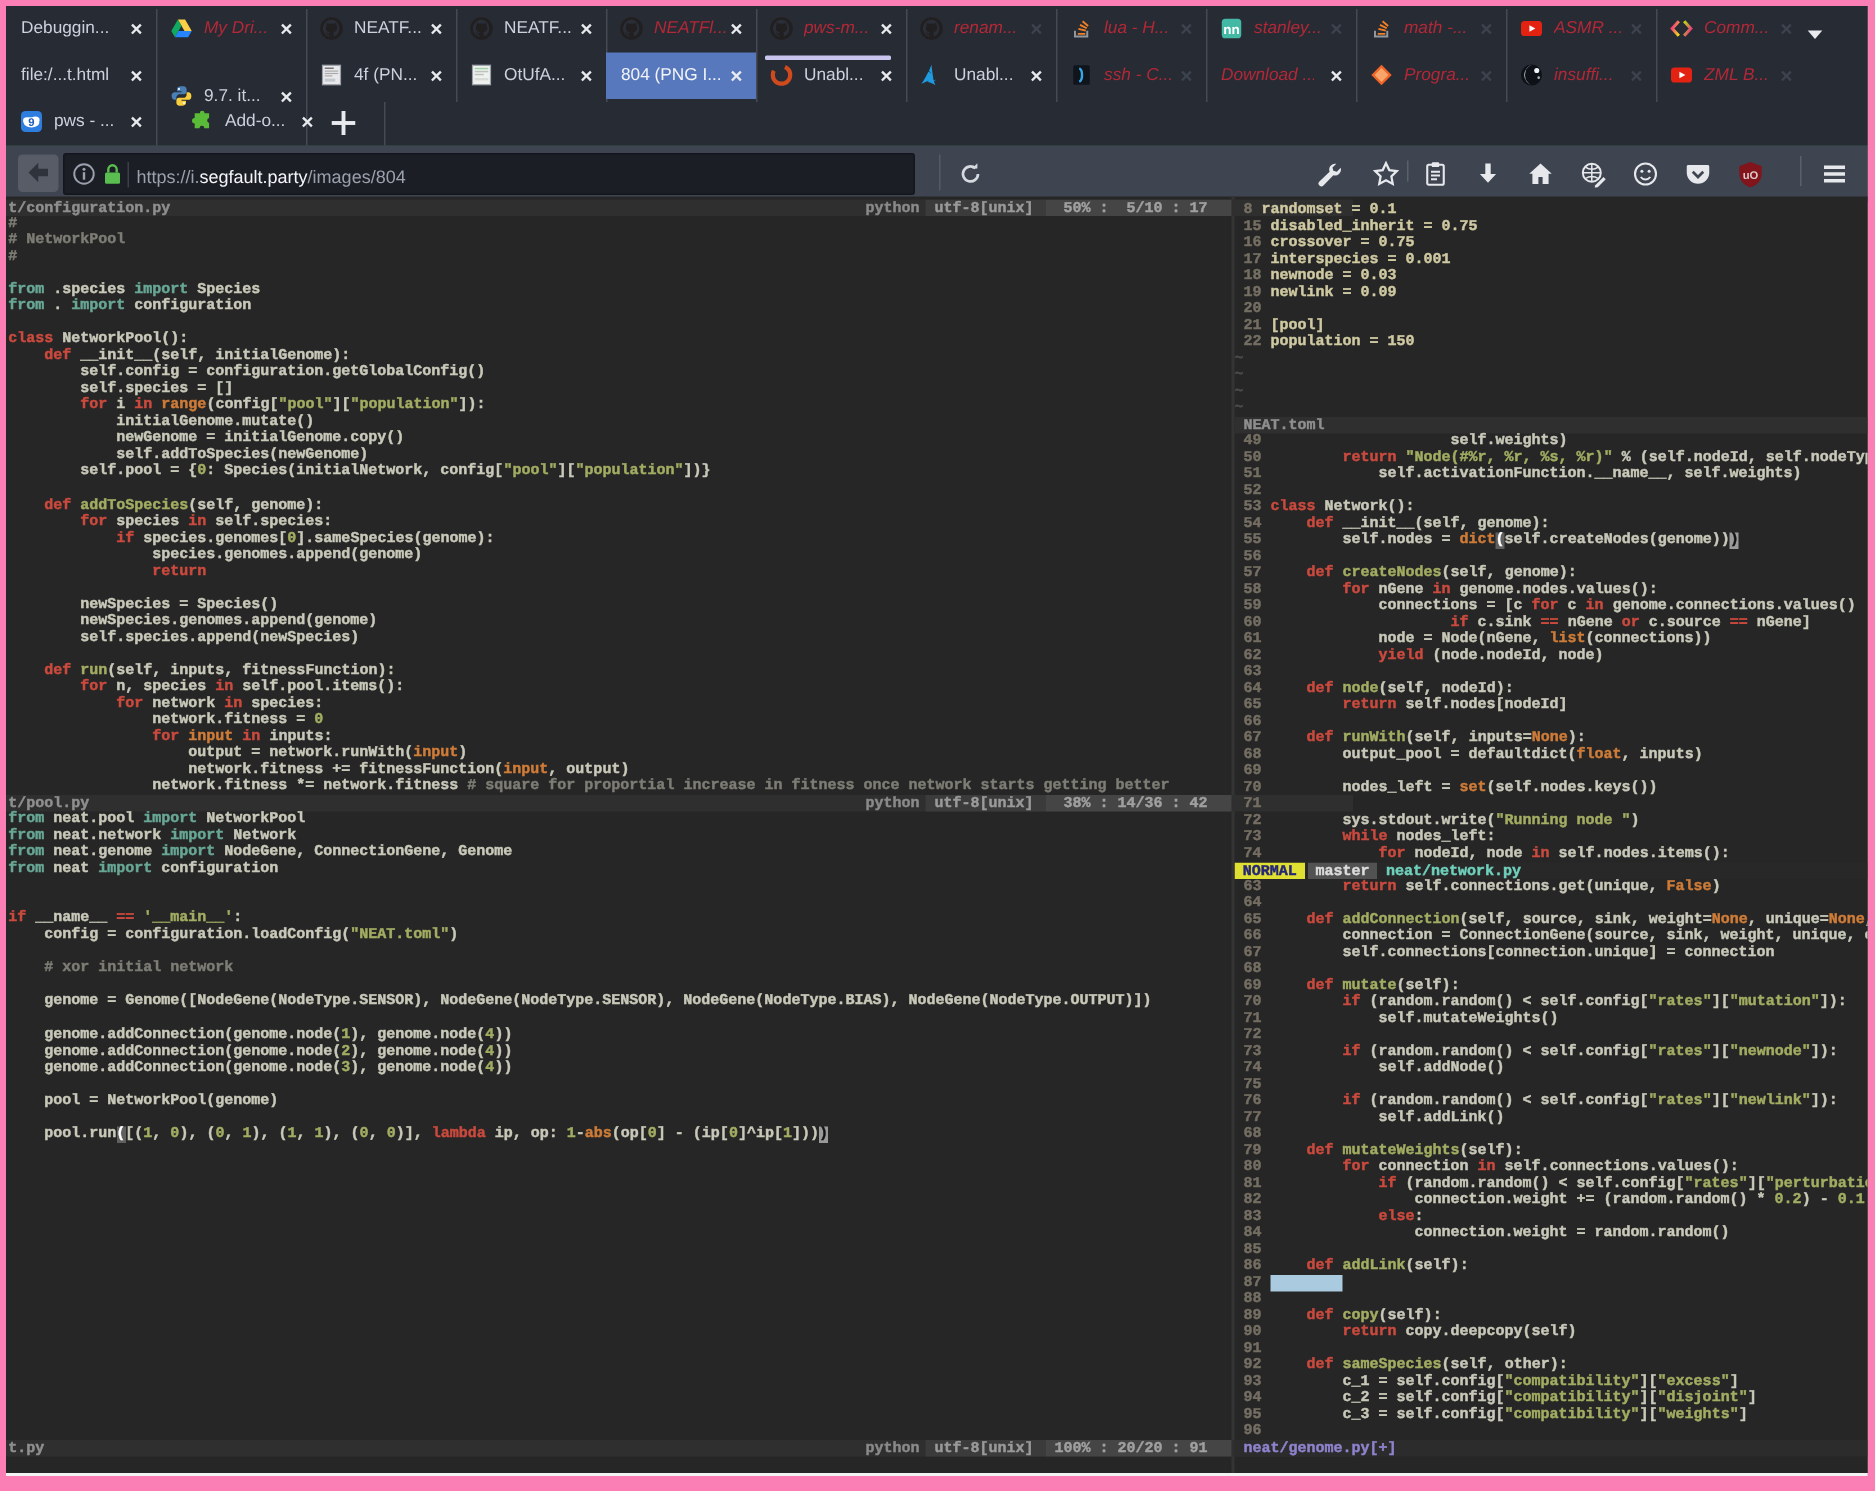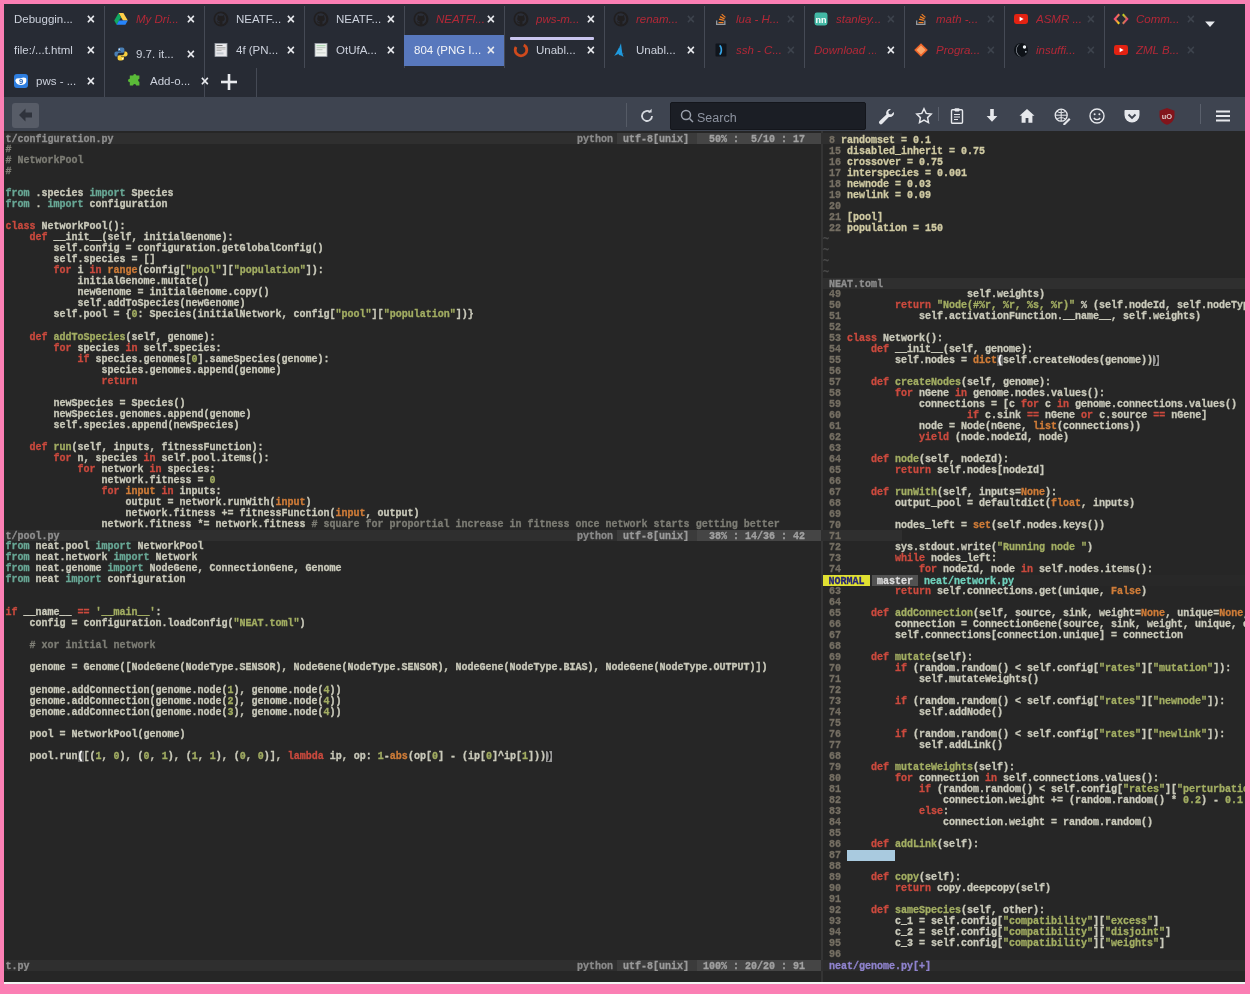--- a/index.html
+++ b/index.html
@@ -158,21 +158,21 @@
               </linearGradient>
             </defs>
           </svg></div>
         <div class="tt r" style="left:32px">Comm...</div>
         <div class="tx x2">×</div>
       </div>
       <div class="tab" style="left:0.0px;top:31px">
         <div class="tt w" style="left:10px">file:/...t.html</div>
         <div class="tx x1">×</div>
       </div>
-      <div class="tab" style="left:100.0px;top:35px">
+      <div class="tab" style="left:100.0px;top:45px">
         <div class="fav"><svg width="16" height="16" viewBox="0 0 16 16">
             <path d="M7.9 1.5c-2.2 0-2.9.9-2.9 2v1.4h3v.6H3.4c-1.1 0-2 .8-2 2.4 0 1.7.9 2.6 2 2.6h1.2V8.9c0-1.2 1-2.1 2.2-2.1h2.9c1 0 1.7-.8 1.7-1.8V3.5c0-1.1-.8-2-2-2z" fill="#4a7fb5"></path>
             <path d="M8.1 14.5c2.2 0 2.9-.9 2.9-2v-1.4H8v-.6h4.6c1.1 0 2-.8 2-2.4 0-1.7-.9-2.6-2-2.6h-1.2v1.6c0 1.2-1 2.1-2.2 2.1H6.3c-1 0-1.7.8-1.7 1.8v1.5c0 1.1.8 2 2 2z" fill="#f7cf3e"></path>
             <circle cx="6.3" cy="3.3" r=".7" fill="#fff"></circle>
             <circle cx="9.7" cy="12.7" r=".7" fill="#fff"></circle>
           </svg></div>
         <div class="tt w" style="left:32px">9.7. it...</div>
         <div class="tx x1">×</div>
       </div>
       <div class="tab" style="left:200.0px;top:31px">
@@ -281,32 +281,38 @@
           <rect x="6.7" y="0" width="2.6" height="16" fill="#e8eaee"></rect>
           <rect x="0" y="6.7" width="16" height="2.6" fill="#e8eaee"></rect>
         </svg></div>
     </div>
     <div id="navbar">
       <div id="backbtn">
         <svg style="position:absolute;left:4px;top:3px" width="18" height="18" viewBox="0 0 18 18">
           <path d="M9.5 2.5 3 9l6.5 6.5v-4H16v-5H9.5z" fill="#2f333c"></path>
         </svg>
       </div>
+      <div id="urlbar">
+        <div style="position:absolute;left:5px;top:5px;width:16px;height:16px"><svg width="16" height="16" viewBox="0 0 16 16">
+            <circle cx="8" cy="8" r="6.5" fill="none" stroke="#9aa0ac" stroke-width="1.3"></circle>
+            <circle cx="8" cy="4.8" r="1" fill="#9aa0ac"></circle>
+            <rect x="7.2" y="6.8" width="1.6" height="5" fill="#9aa0ac"></rect>
+          </svg></div>
+        <div style="position:absolute;left:24px;top:5px;width:16px;height:16px"><svg width="16" height="16" viewBox="0 0 16 16">
+            <rect x="3" y="7" width="10" height="7.5" rx="1" fill="#59bd4f"></rect>
+            <path d="M5.2 7V5a2.8 2.8 0 0 1 5.6 0v2" fill="none" stroke="#59bd4f" stroke-width="1.6"></path>
+          </svg></div>
+        <div style="position:absolute;left:42px;top:5px;width:1px;height:17px;background:#3a3f4a"></div>
+        <div style="position:absolute;left:48px;top:8px;font:12px 'Liberation Sans',sans-serif;color:#9aa0ac;white-space:nowrap">https://i.<span style="color:#f3f5f8">segfault.party</span>/images/804</div>
+      </div>
       <div style="position:absolute;left:622px;top:6px;width:1px;height:24px;background:#555b66"></div>
       <div class="nico" style="left:634px"><svg width="18" height="18" viewBox="0 0 18 18">
           <path d="M14 9a5 5 0 1 1-1.7-3.8" fill="none" stroke="#d6dae0" stroke-width="1.8"></path>
           <path d="M13.6 1.8v3.6H10z" fill="#d6dae0"></path>
         </svg></div>
-      <div id="searchbar">
-        <div style="position:absolute;left:8px;top:5px;width:16px;height:16px"><svg width="16" height="16" viewBox="0 0 16 16">
-            <circle cx="7" cy="7" r="4.5" fill="none" stroke="#9aa0ac" stroke-width="1.5"></circle>
-            <path d="M10.5 10.5 14 14" stroke="#9aa0ac" stroke-width="1.5"></path>
-          </svg></div>
-        <div style="position:absolute;left:26px;top:8px;font:12.5px 'Liberation Sans',sans-serif;color:#8d93a0">Search</div>
-      </div>
       <div class="nico" style="left:873px"><svg width="18" height="18" viewBox="0 0 18 18">
           <path d="M13.9 2.2a4 4 0 0 0-4.5 5.3L2.6 14a1.9 1.9 0 1 0 2.7 2.7l6.6-6.8a4 4 0 0 0 4.9-5l-2.6 2.6-2.3-.6-.6-2.3z" fill="#e6e8ec"></path>
         </svg></div>
       <div class="nico" style="left:911px"><svg width="18" height="18" viewBox="0 0 18 18">
           <path d="M9 1.8l2.2 4.6 5 .7-3.6 3.5.9 5L9 13.2l-4.5 2.4.9-5L1.8 7.1l5-.7z" fill="none" stroke="#e6e8ec" stroke-width="1.5"></path>
         </svg></div>
       <div class="nico" style="left:944px"><svg width="18" height="18" viewBox="0 0 18 18">
           <rect x="3.5" y="2.8" width="11" height="13.4" rx="1" fill="none" stroke="#e6e8ec" stroke-width="1.4"></rect>
           <rect x="6.5" y="1.2" width="5" height="3.2" rx=".8" fill="#e6e8ec"></rect>
           <path d="M6 7.5h6M6 10h6M6 12.5h4" stroke="#e6e8ec" stroke-width="1.2"></path>

